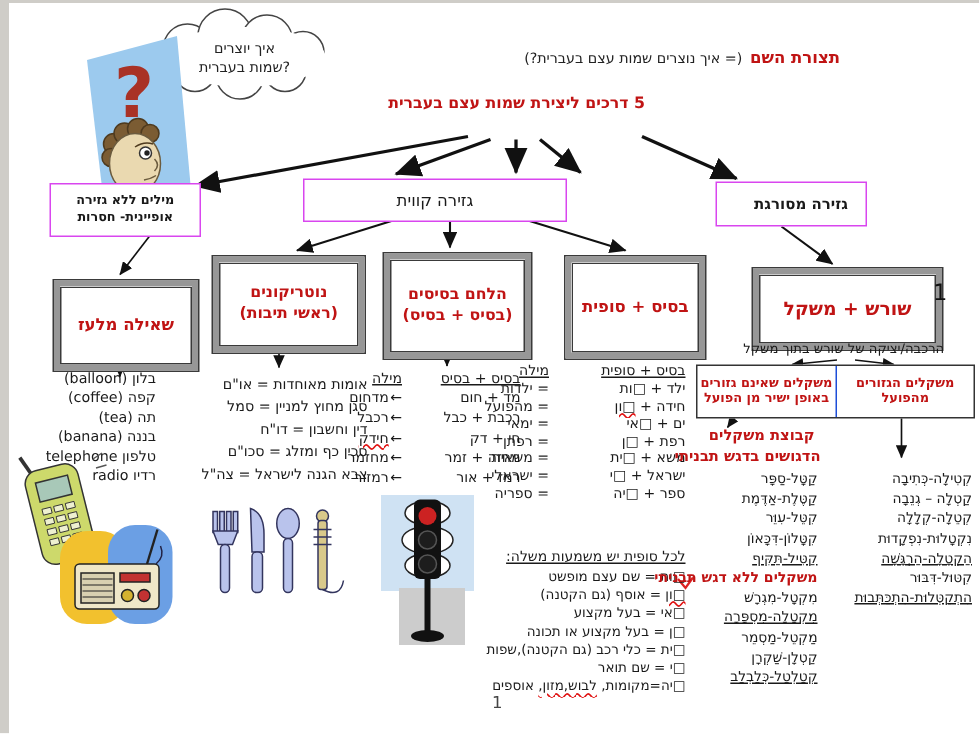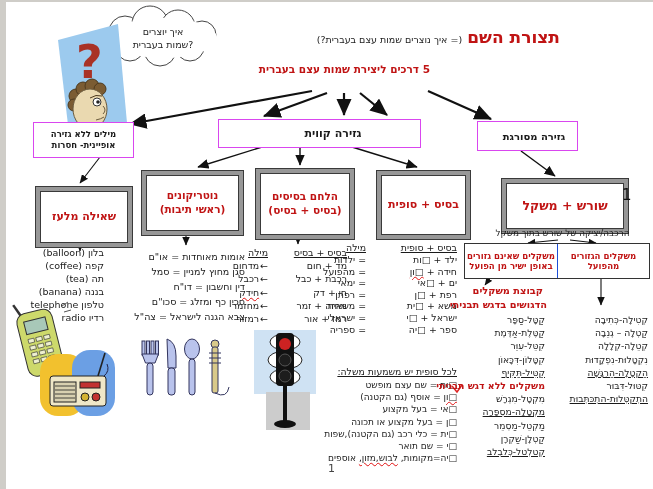--- a/index.html
+++ b/index.html
@@ -11,21 +11,21 @@
   .overlay{position:absolute;left:0;top:0;pointer-events:none;}
   .plainbox{position:absolute;border:1px solid #d946ef;background:#fff;display:flex;flex-direction:column;
             align-items:center;justify-content:center;text-align:center;}
   .fancy{position:absolute;background:#fff;border:4px solid #979797;
          box-shadow:0 0 0 1px #3a3a3a, inset 0 0 0 1px #3a3a3a;
          color:#c01414;font-weight:bold;display:flex;flex-direction:column;
          align-items:center;justify-content:center;text-align:center;line-height:1.3;}
   .red{color:#c01414;font-weight:bold;}
   .u{text-decoration:underline;}
   .wavy{text-decoration:underline;text-decoration-style:wavy;text-decoration-color:#e01010;text-decoration-thickness:1px;}
-  .title-main{font-size:17px;font-weight:bold;color:#c01414;}
+  .title-main{font-size:11px;font-weight:bold;color:#c01414;}
   .title-note{font-size:9.5px;color:#222;}
   .subtitle{font-size:10.5px;font-weight:bold;color:#c01414;white-space:nowrap;}
   .list{position:absolute;direction:rtl;text-align:right;font-size:9.5px;}
   .brow{line-height:13px;white-space:nowrap;}
   .arow{line-height:15px;white-space:nowrap;}
   .tbl{position:absolute;direction:rtl;font-size:9.4px;}
   .trow{display:grid;column-gap:7px;line-height:13.2px;white-space:nowrap;}
   .blend .trow{grid-template-columns:72px 46px;}
   .sufx .trow{grid-template-columns:84px 50px;line-height:11.6px;}
   .c1,.c2{text-align:right;}
@@ -117,21 +117,21 @@
   <div class="abs rtl" style="right:93px;top:27px;white-space:nowrap;">
     <span class="title-main">תצורת השם</span>
     <span class="title-note">(= איך נוצרים שמות עצם בעברית?)</span>
   </div>
   <div class="abs rtl subtitle" style="right:223px;top:63px;">5 דרכים ליצירת שמות עצם בעברית</div>
 
   <div class="plainbox" style="left:33px;top:122px;width:99px;height:34px;font-size:8.5px;font-weight:bold;line-height:11px;">
     <span>מילים ללא גזירה</span>
     <span>אופיינית- חסרות</span>
   </div>
-  <div class="plainbox" style="left:218px;top:119px;width:174px;height:27px;font-size:11px;font-weight:700;padding-left:27px;">גזירה קווית</div>
+  <div class="plainbox" style="left:202px;top:119px;width:174px;height:27px;font-size:11px;font-weight:400;">גזירה קווית</div>
   <div class="plainbox" style="left:477px;top:121px;width:86px;height:28px;font-size:10px;font-weight:600;padding-left:13px;">גזירה מסורגת</div>
 
   <div class="fancy" style="left:36px;top:187px;width:88px;height:52px;font-size:11px;">שאילה מלעז</div>
   <div class="fancy" style="left:142px;top:171px;width:93px;height:56px;font-size:10.5px;">
     <span>נוטריקונים</span>
     <span>(ראשי תיבות)</span>
   </div>
   <div class="fancy" style="left:256px;top:169px;width:90px;height:62px;font-size:10.5px;">
     <span>הלחם בסיסים</span>
     <span>(בסיס + בסיס)</span>

